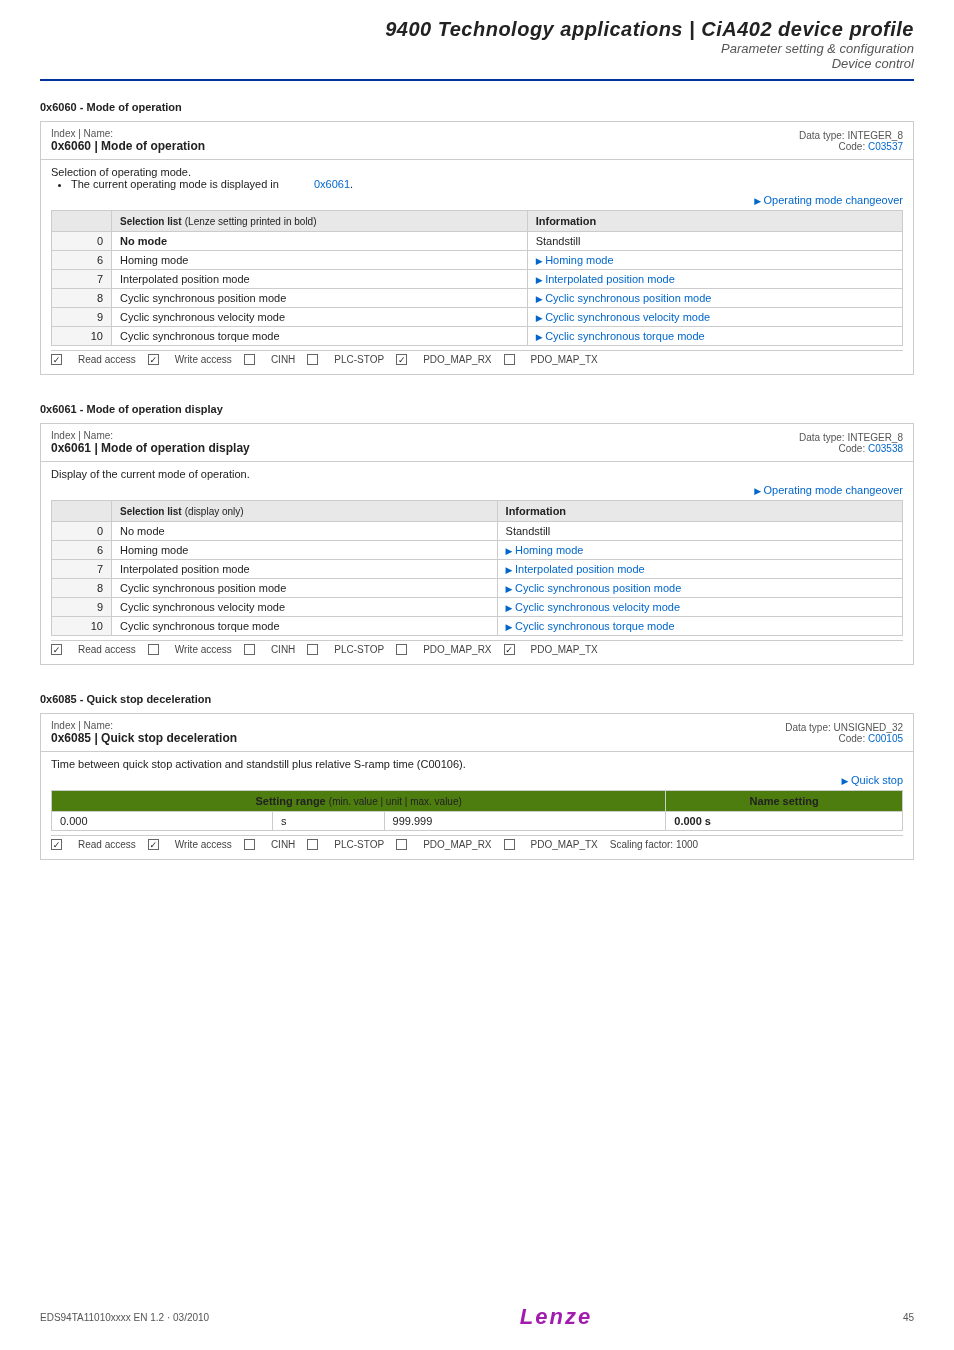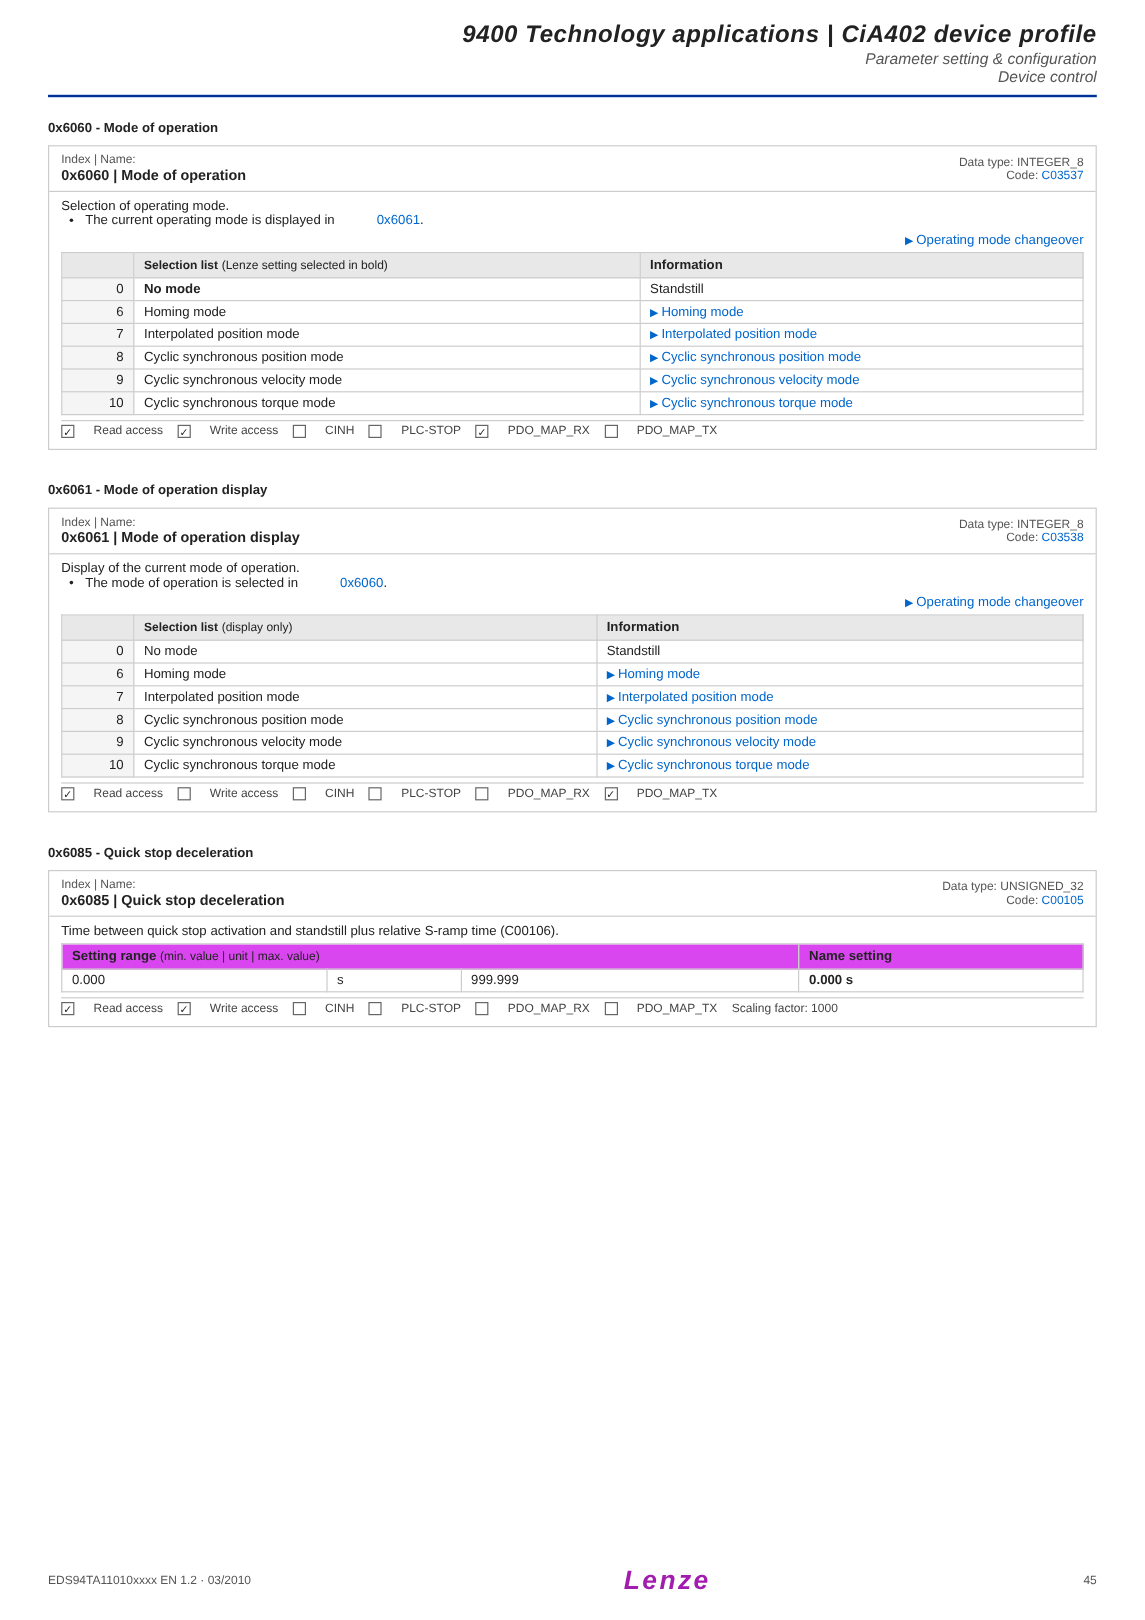--- a/index.html
+++ b/index.html
@@ -200,24 +200,24 @@
 
     
     .range-table {
       width: 100%;
       border-collapse: collapse;
       font-size: 11px;
       margin-top: 2px;
     }
 
     .range-table thead tr th {
-      background: #d946ef;
+      background: #4d7c0f;
       border: 1px solid #ccc;
       padding: 4px 8px;
-      text-align: left;
+      text-align: center;
       font-weight: bold;
     }
 
     .range-table tbody tr td {
       border: 1px solid #ccc;
       padding: 3px 8px;
     }
 
     
     .page-footer {
@@ -291,21 +291,21 @@
         </div>
         <div class="link-right">
           <a href="#changeover">Operating mode changeover</a>
         </div>
         <table class="selection-table">
           <thead>
             <tr>
               <th></th>
               <th>
                 <span class="col-header-text">Selection list</span>
-                <span style="font-weight:normal; font-size:10px;">(Lenze setting selected in bold)</span>
+                <span style="font-weight:normal; font-size:10px;">(Lenze setting printed in bold)</span>
               </th>
               <th>Information</th>
             </tr>
           </thead>
           <tbody id="tbody-0x6060">
           <tr>
                 <td>0</td>
                 <td><b>No mode</b></td>
                 <td>Standstill</td>
               </tr>
@@ -375,26 +375,20 @@
           <div class="card-title">0x6061 | Mode of operation display</div>
         </div>
         <div class="card-header-right">
           <div>Data type: INTEGER_8</div>
           <div>Code: <a href="#C03538">C03538</a></div>
         </div>
       </div>
       <div class="card-body">
         <div class="card-description">
           <div>Display of the current mode of operation.</div>
-          <ul>
-            <li>
-              <span>The mode of operation is selected in</span>
-              <a href="#0x6060">0x6060</a>.
-            </li>
-          </ul>
         </div>
         <div class="link-right">
           <a href="#changeover">Operating mode changeover</a>
         </div>
         <table class="selection-table">
           <thead>
             <tr>
               <th></th>
               <th>
                 <span class="col-header-text">Selection list</span>
@@ -476,20 +470,23 @@
         </div>
         <div class="card-header-right">
           <div>Data type: UNSIGNED_32</div>
           <div>Code: <a href="#C00105">C00105</a></div>
         </div>
       </div>
       <div class="card-body">
         <div class="card-description">
           <div>Time between quick stop activation and standstill plus relative S-ramp time (C00106).</div>
         </div>
+        <div class="link-right">
+          <a href="#quickstop">Quick stop</a>
+        </div>
         <table class="range-table">
           <thead>
             <tr>
               <th colspan="3">
                 <span>Setting range</span>
                 <span style="font-weight:normal; font-size:10px;">(min. value | unit | max. value)</span>
               </th>
               <th>Name setting</th>
             </tr>
           </thead>

